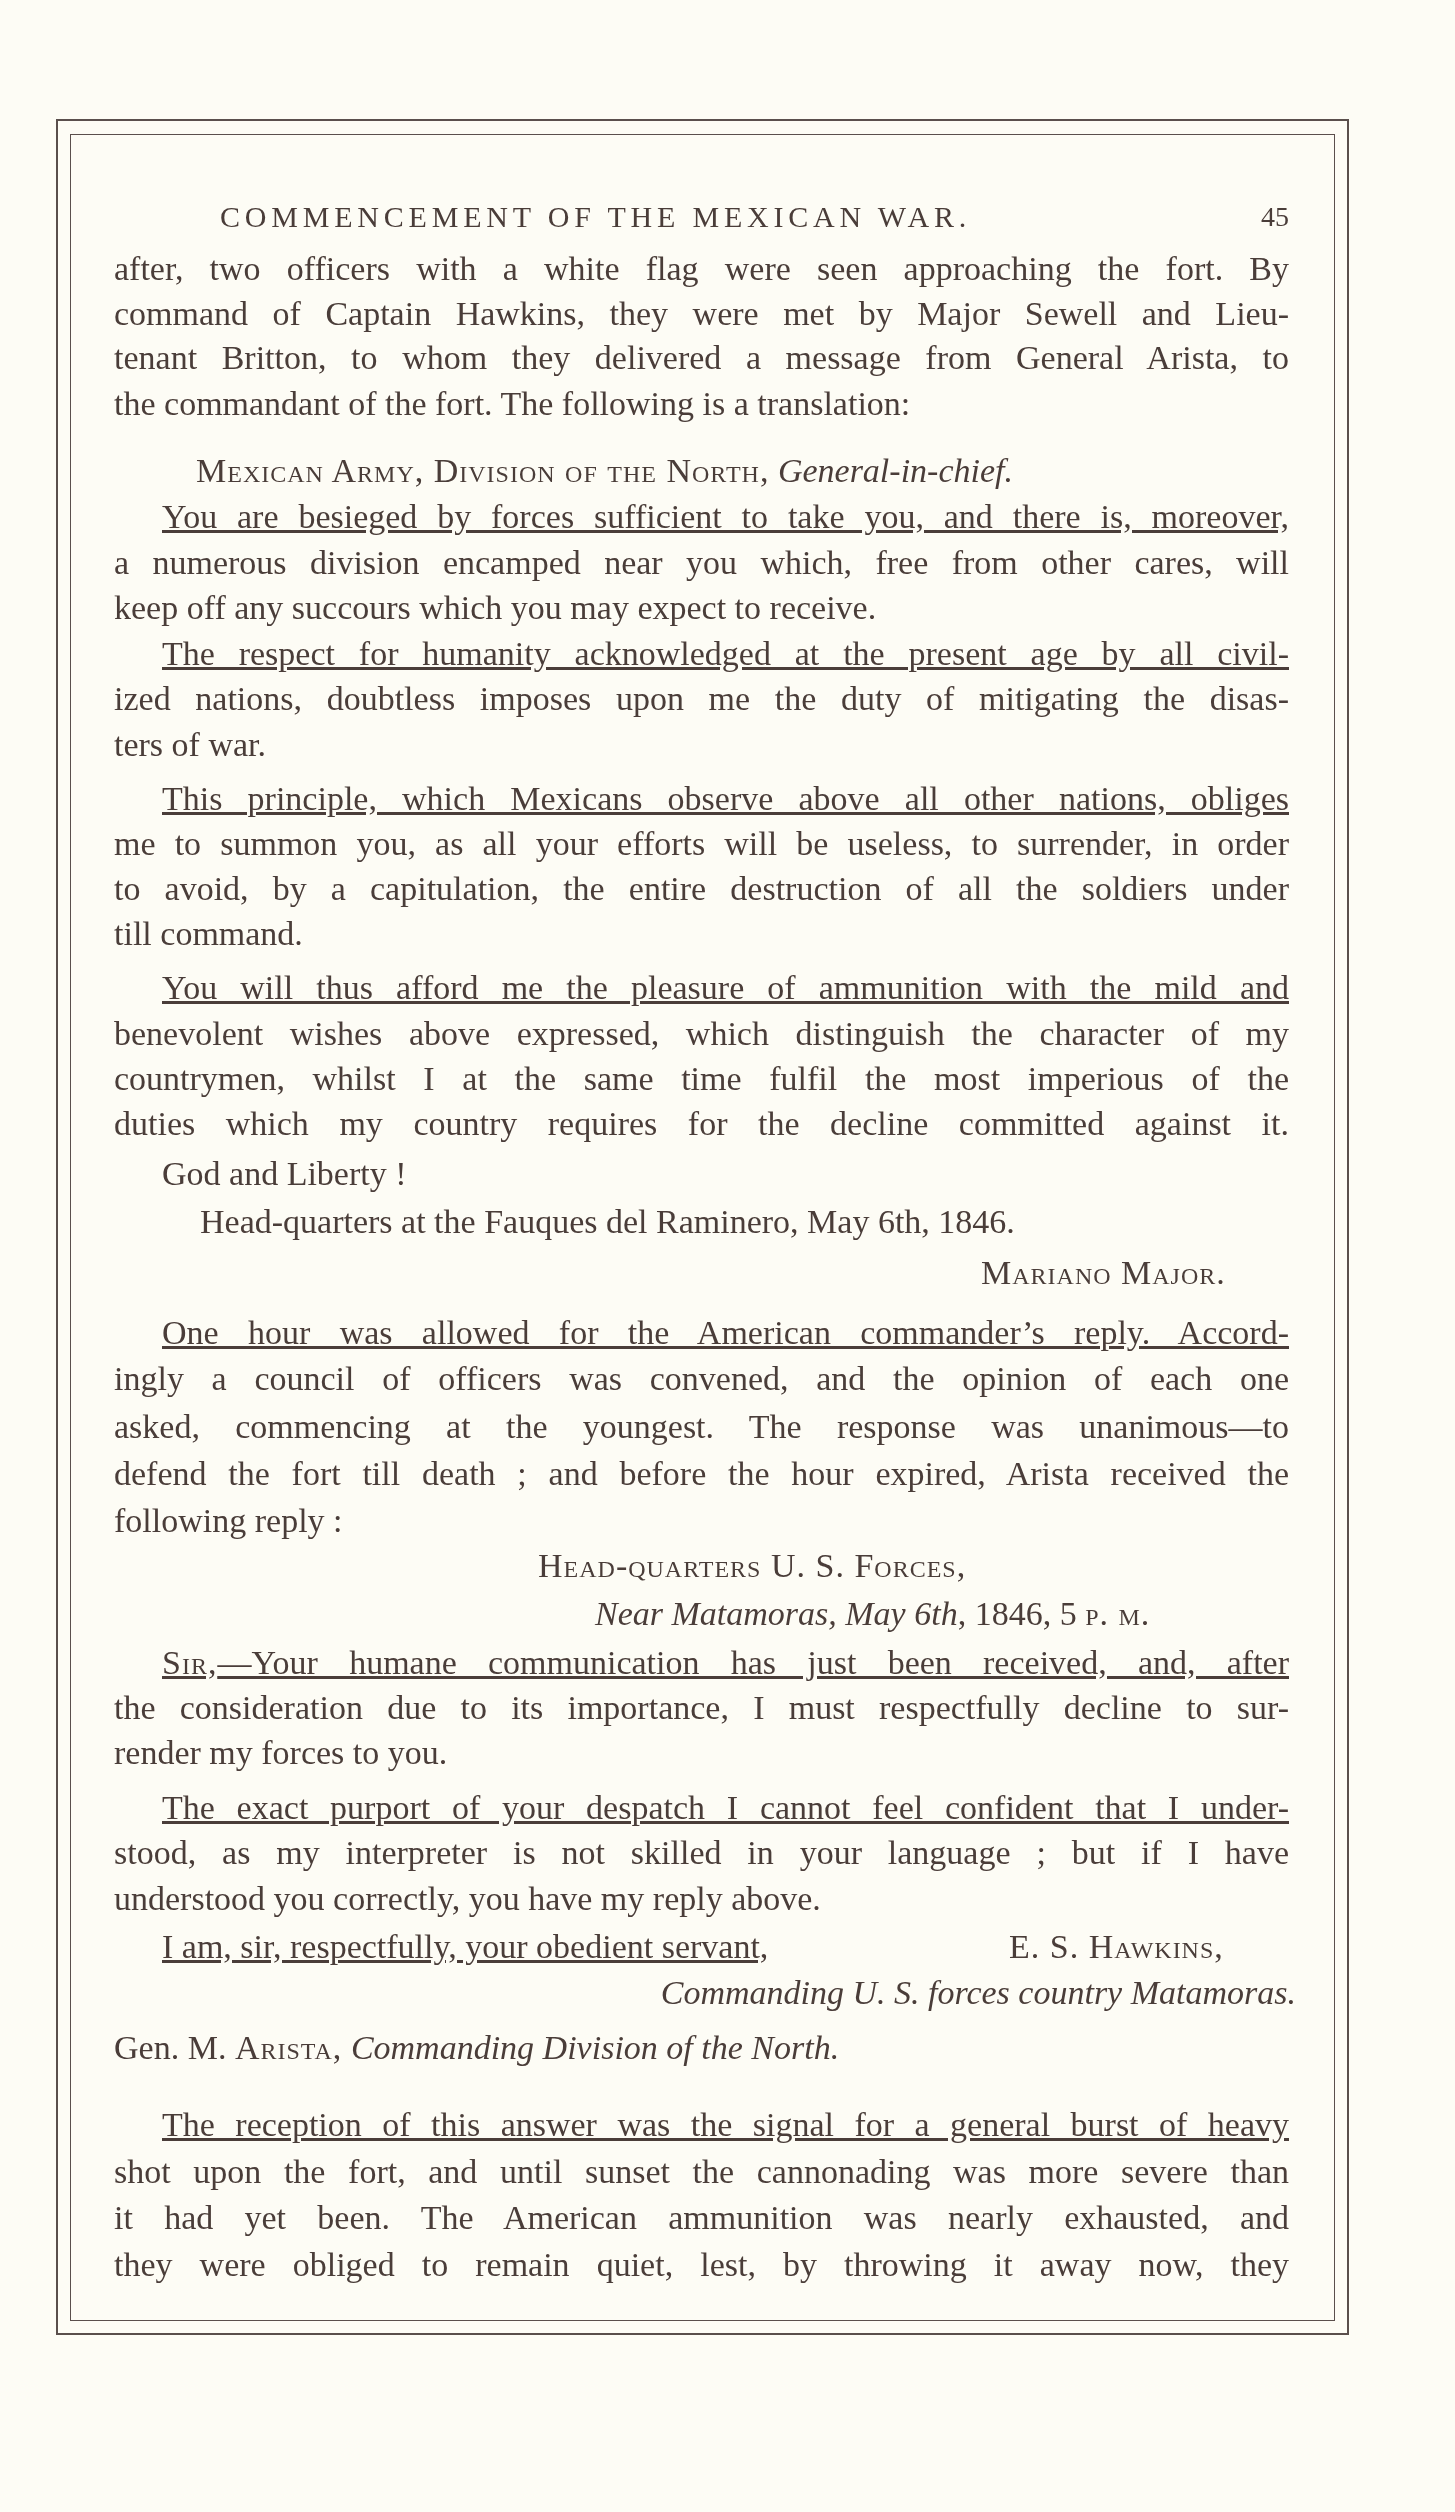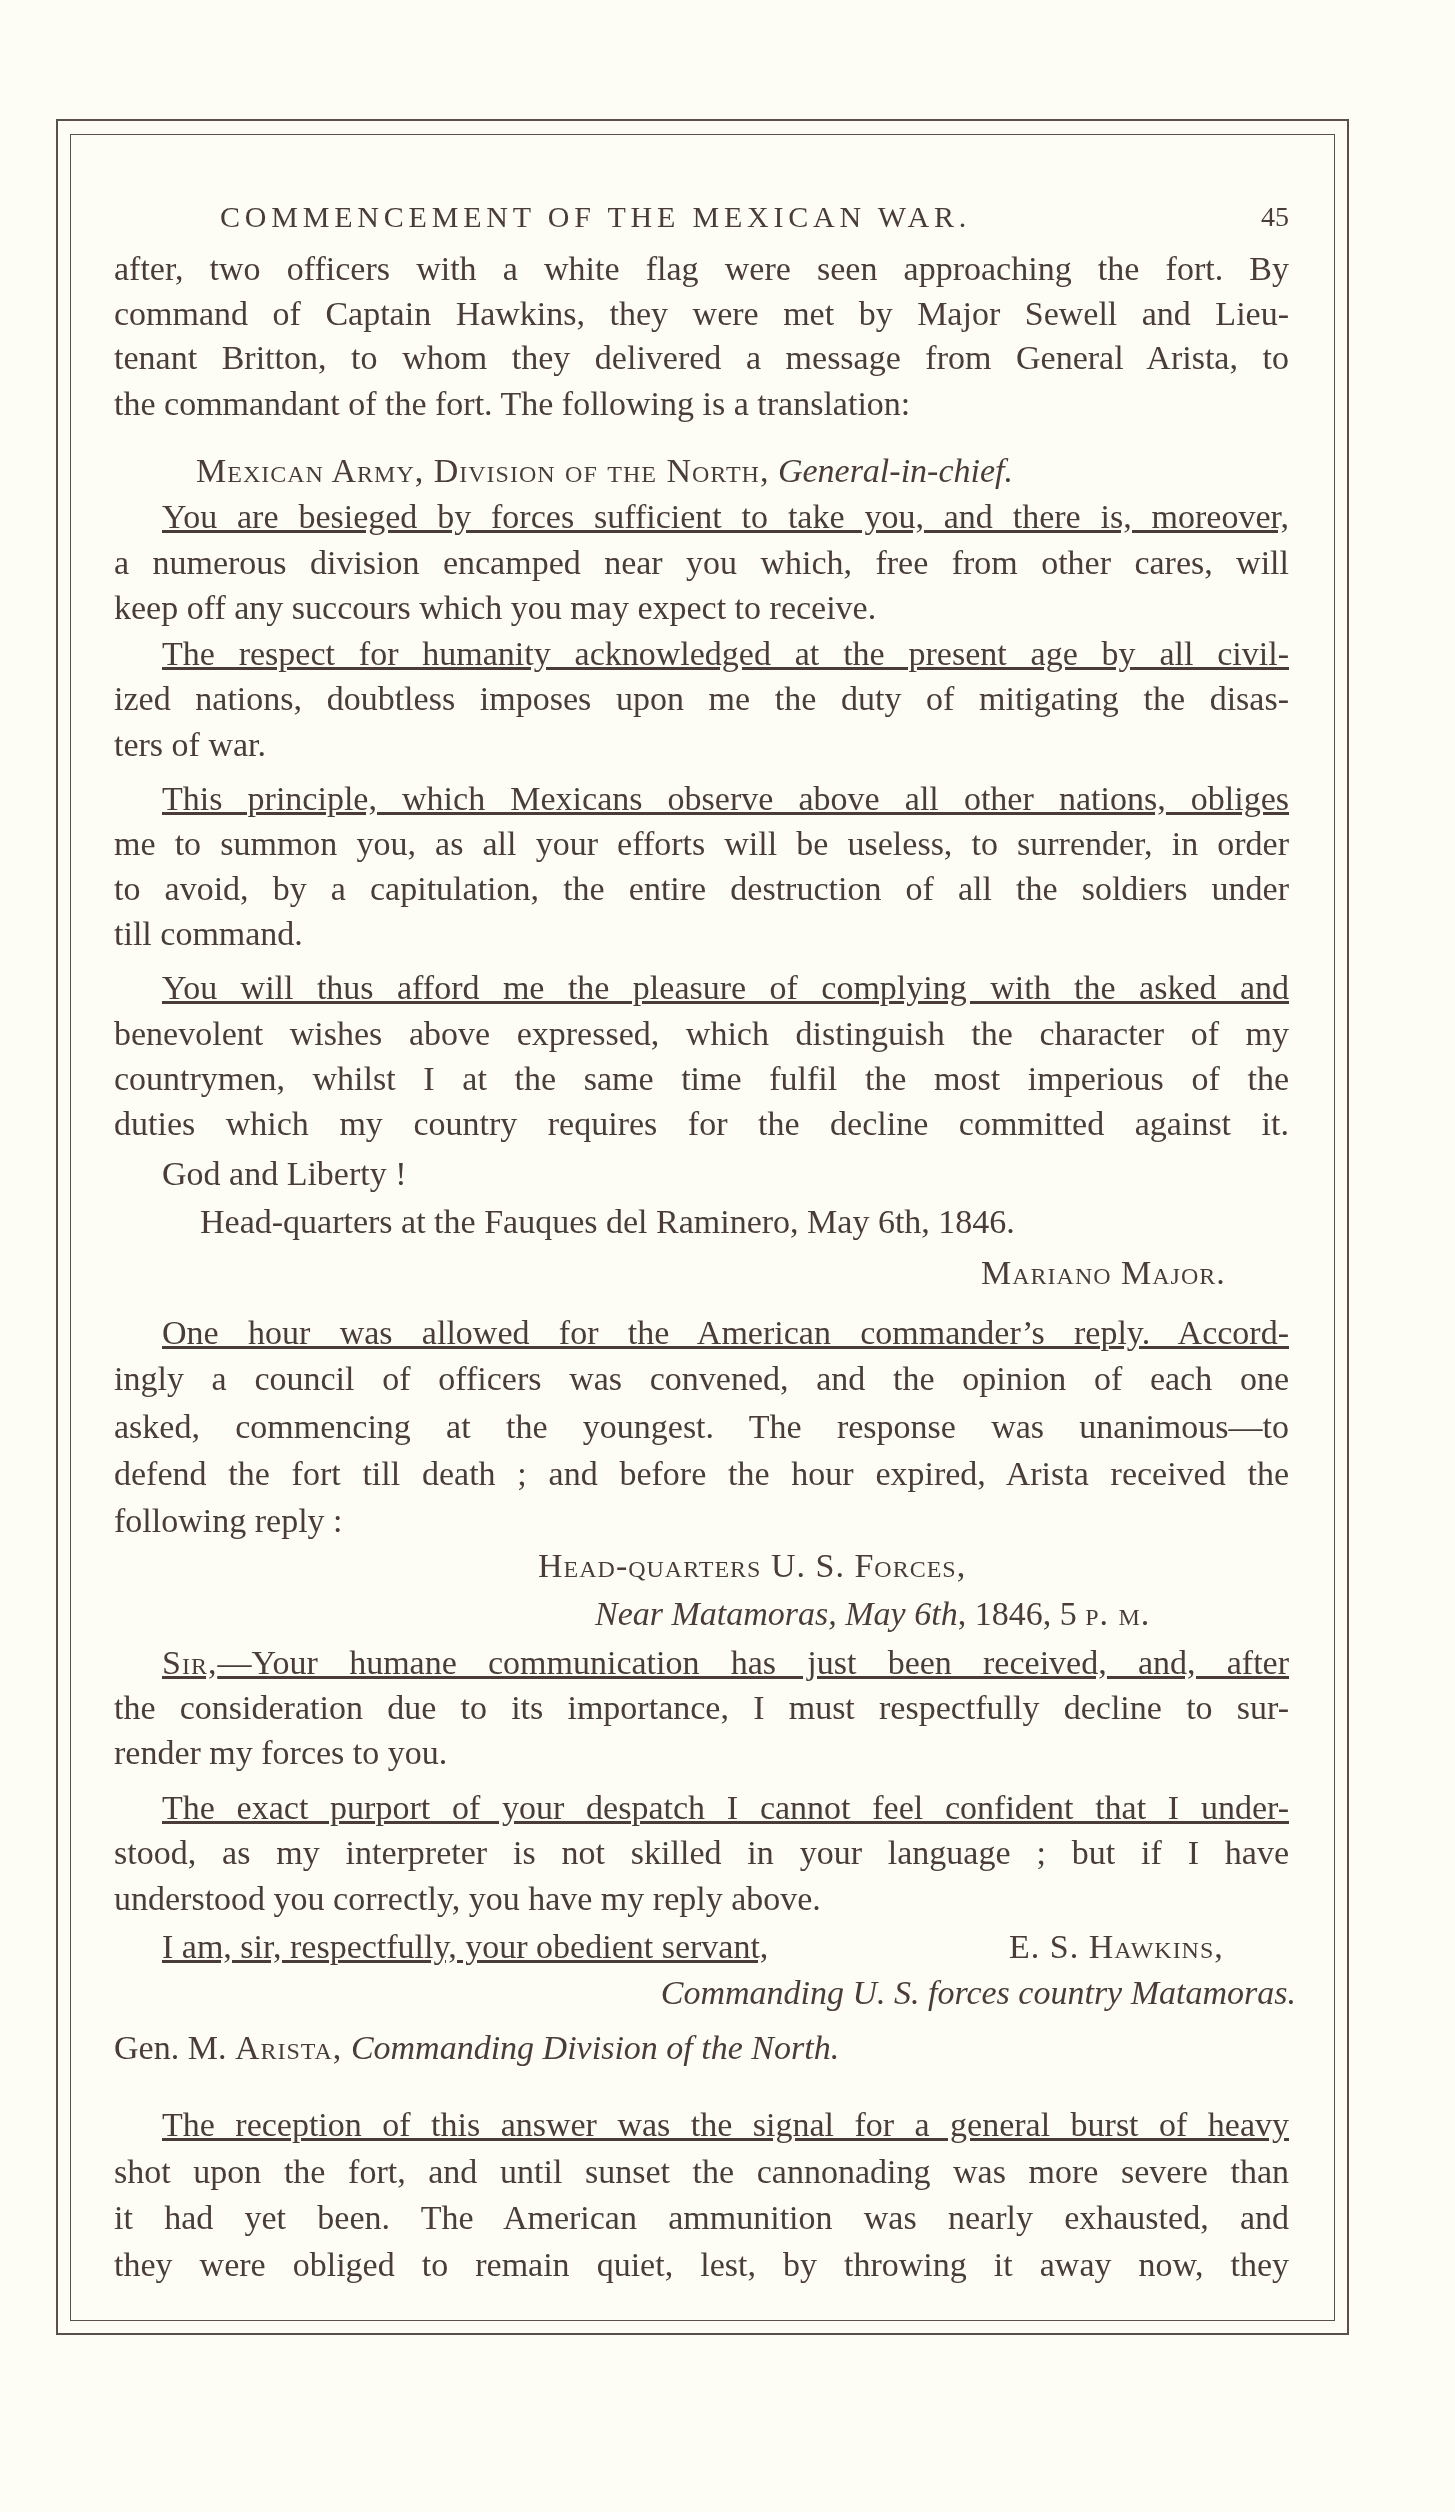--- a/index.html
+++ b/index.html
@@ -55,21 +55,21 @@
 
 <div class="line just ind" style="top:627px">The respect for humanity acknowledged at the present age by all civil-</div>
 <div class="line just" style="top:672px">ized nations, doubtless imposes upon me the duty of mitigating the disas-</div>
 <div class="line" style="top:718px">ters of war.</div>
 
 <div class="line just ind" style="top:772px">This principle, which Mexicans observe above all other nations, obliges</div>
 <div class="line just" style="top:817px">me to summon you, as all your efforts will be useless, to surrender, in order</div>
 <div class="line just" style="top:862px">to avoid, by a capitulation, the entire destruction of all the soldiers under</div>
 <div class="line" style="top:907px">till command.</div>
 
-<div class="line just ind" style="top:961px">You will thus afford me the pleasure of complying with the asked and</div>
+<div class="line just ind" style="top:961px">You will thus afford me the pleasure of ammunition with the mild and</div>
 <div class="line just" style="top:1007px">benevolent wishes above expressed, which distinguish the character of my</div>
 <div class="line just" style="top:1052px">countrymen, whilst I at the same time fulfil the most imperious of the</div>
 <div class="line just" style="top:1097px">duties which my country requires for the decline committed against it.</div>
 
 <div class="line" style="top:1147px; left:162px">God and Liberty !</div>
 <div class="line" style="top:1195px; left:200px">Head-quarters at the Fauques del Raminero, May 6th, 1846.</div>
 <div class="line sc" style="top:1246px; left:981px; width:289px">Mariano Major.</div>
 
 <div class="line just ind" style="top:1306px">One hour was allowed for the American commander’s reply. Accord-</div>
 <div class="line just" style="top:1352px">ingly a council of officers was convened, and the opinion of each one</div>

